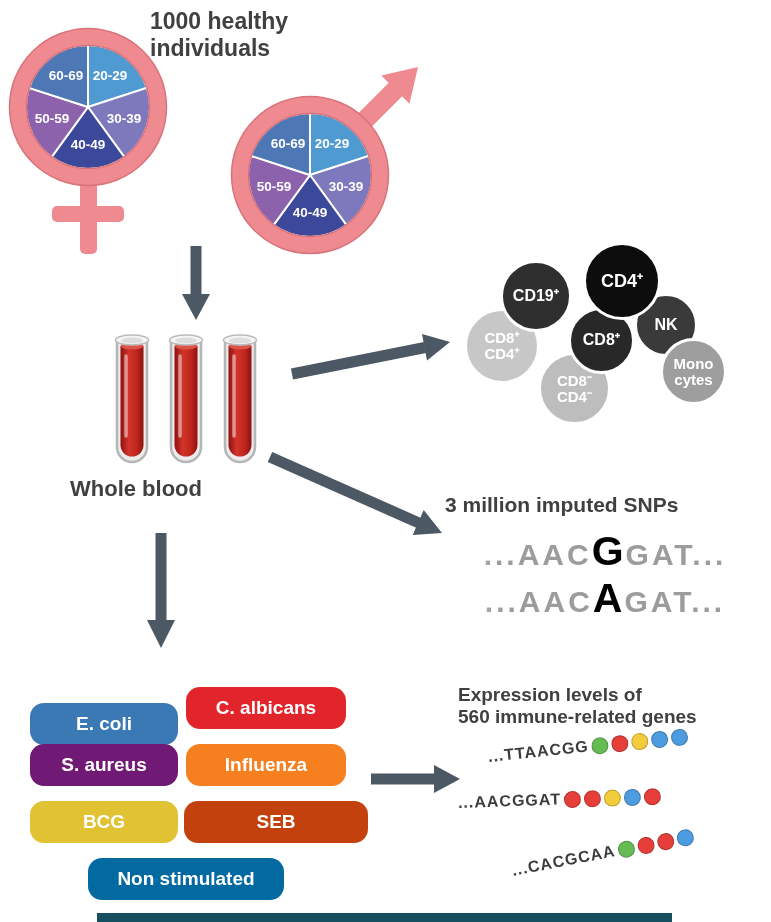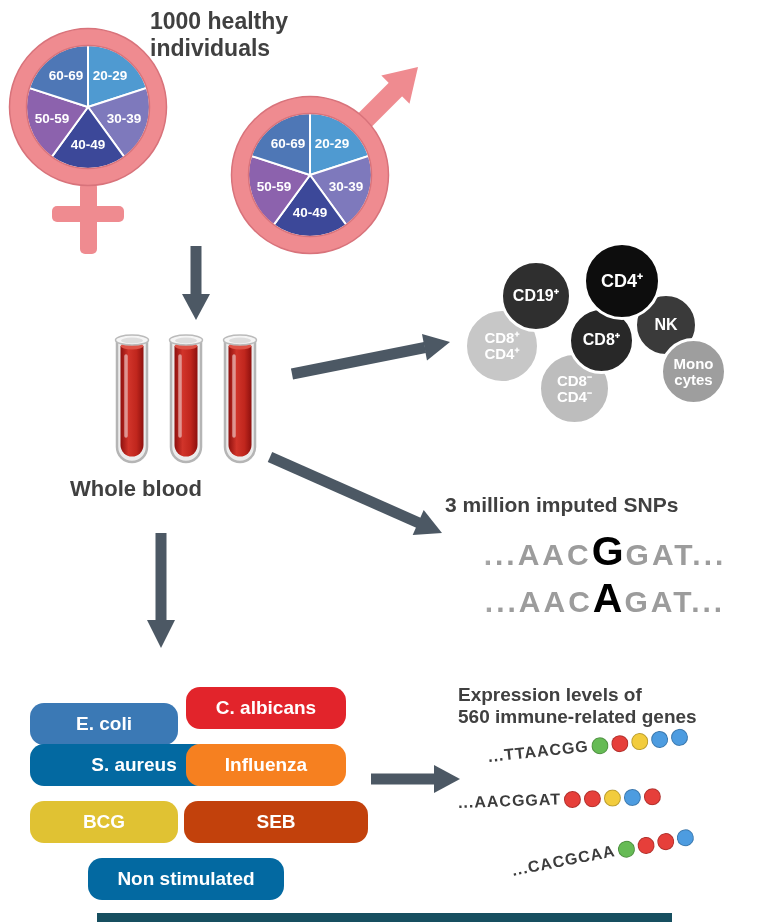--- a/index.html
+++ b/index.html
@@ -135,21 +135,21 @@
 
   <div class="snp-block" style="top:575px;">
     <span class="snp-gray">...AAC</span><span class="snp-big">A</span><span class="snp-gray">GAT...</span>
   </div>
   <div class="snp-block" style="top:528px;">
     <span class="snp-gray">...AAC</span><span class="snp-big">G</span><span class="snp-gray">GAT...</span>
   </div>
 
   <div class="pill" style="left: 30px; top: 687px; width: 148px; background: rgb(59, 121, 181); margin-top: 16px;">E. coli</div>
   <div class="pill" style="left: 186px; top: 687px; width: 160px; background: rgb(226, 36, 43);">C. albicans</div>
-  <div class="pill" style="left: 30px; top: 744px; width: 148px; background: #0369a1; padding-left: 30px;">S. aureus</div>
+  <div class="pill" style="left: 30px; top: 744px; width: 148px; background: #701a75;">S. aureus</div>
   <div class="pill" style="left: 186px; top: 744px; width: 160px; background: rgb(246, 128, 32);">Influenza</div>
   <div class="pill" style="left: 30px; top: 801px; width: 148px; background: rgb(224, 194, 51);">BCG</div>
   <div class="pill" style="left: 184px; top: 801px; width: 184px; background: #c2410c;">SEB</div>
   <div class="pill" style="left: 88px; top: 858px; width: 196px; background: #0369a1;">Non stimulated</div>
 
   <div class="gene-row" style="left:488px;top:748px;transform:rotate(-6deg);">
     <span class="gene-seq">...TTAACGG</span>
     <span class="bead" style="background: rgb(102, 187, 85);"></span>
     <span class="bead" style="background: rgb(230, 63, 58);"></span>
     <span class="bead" style="background: rgb(242, 204, 61);"></span>

